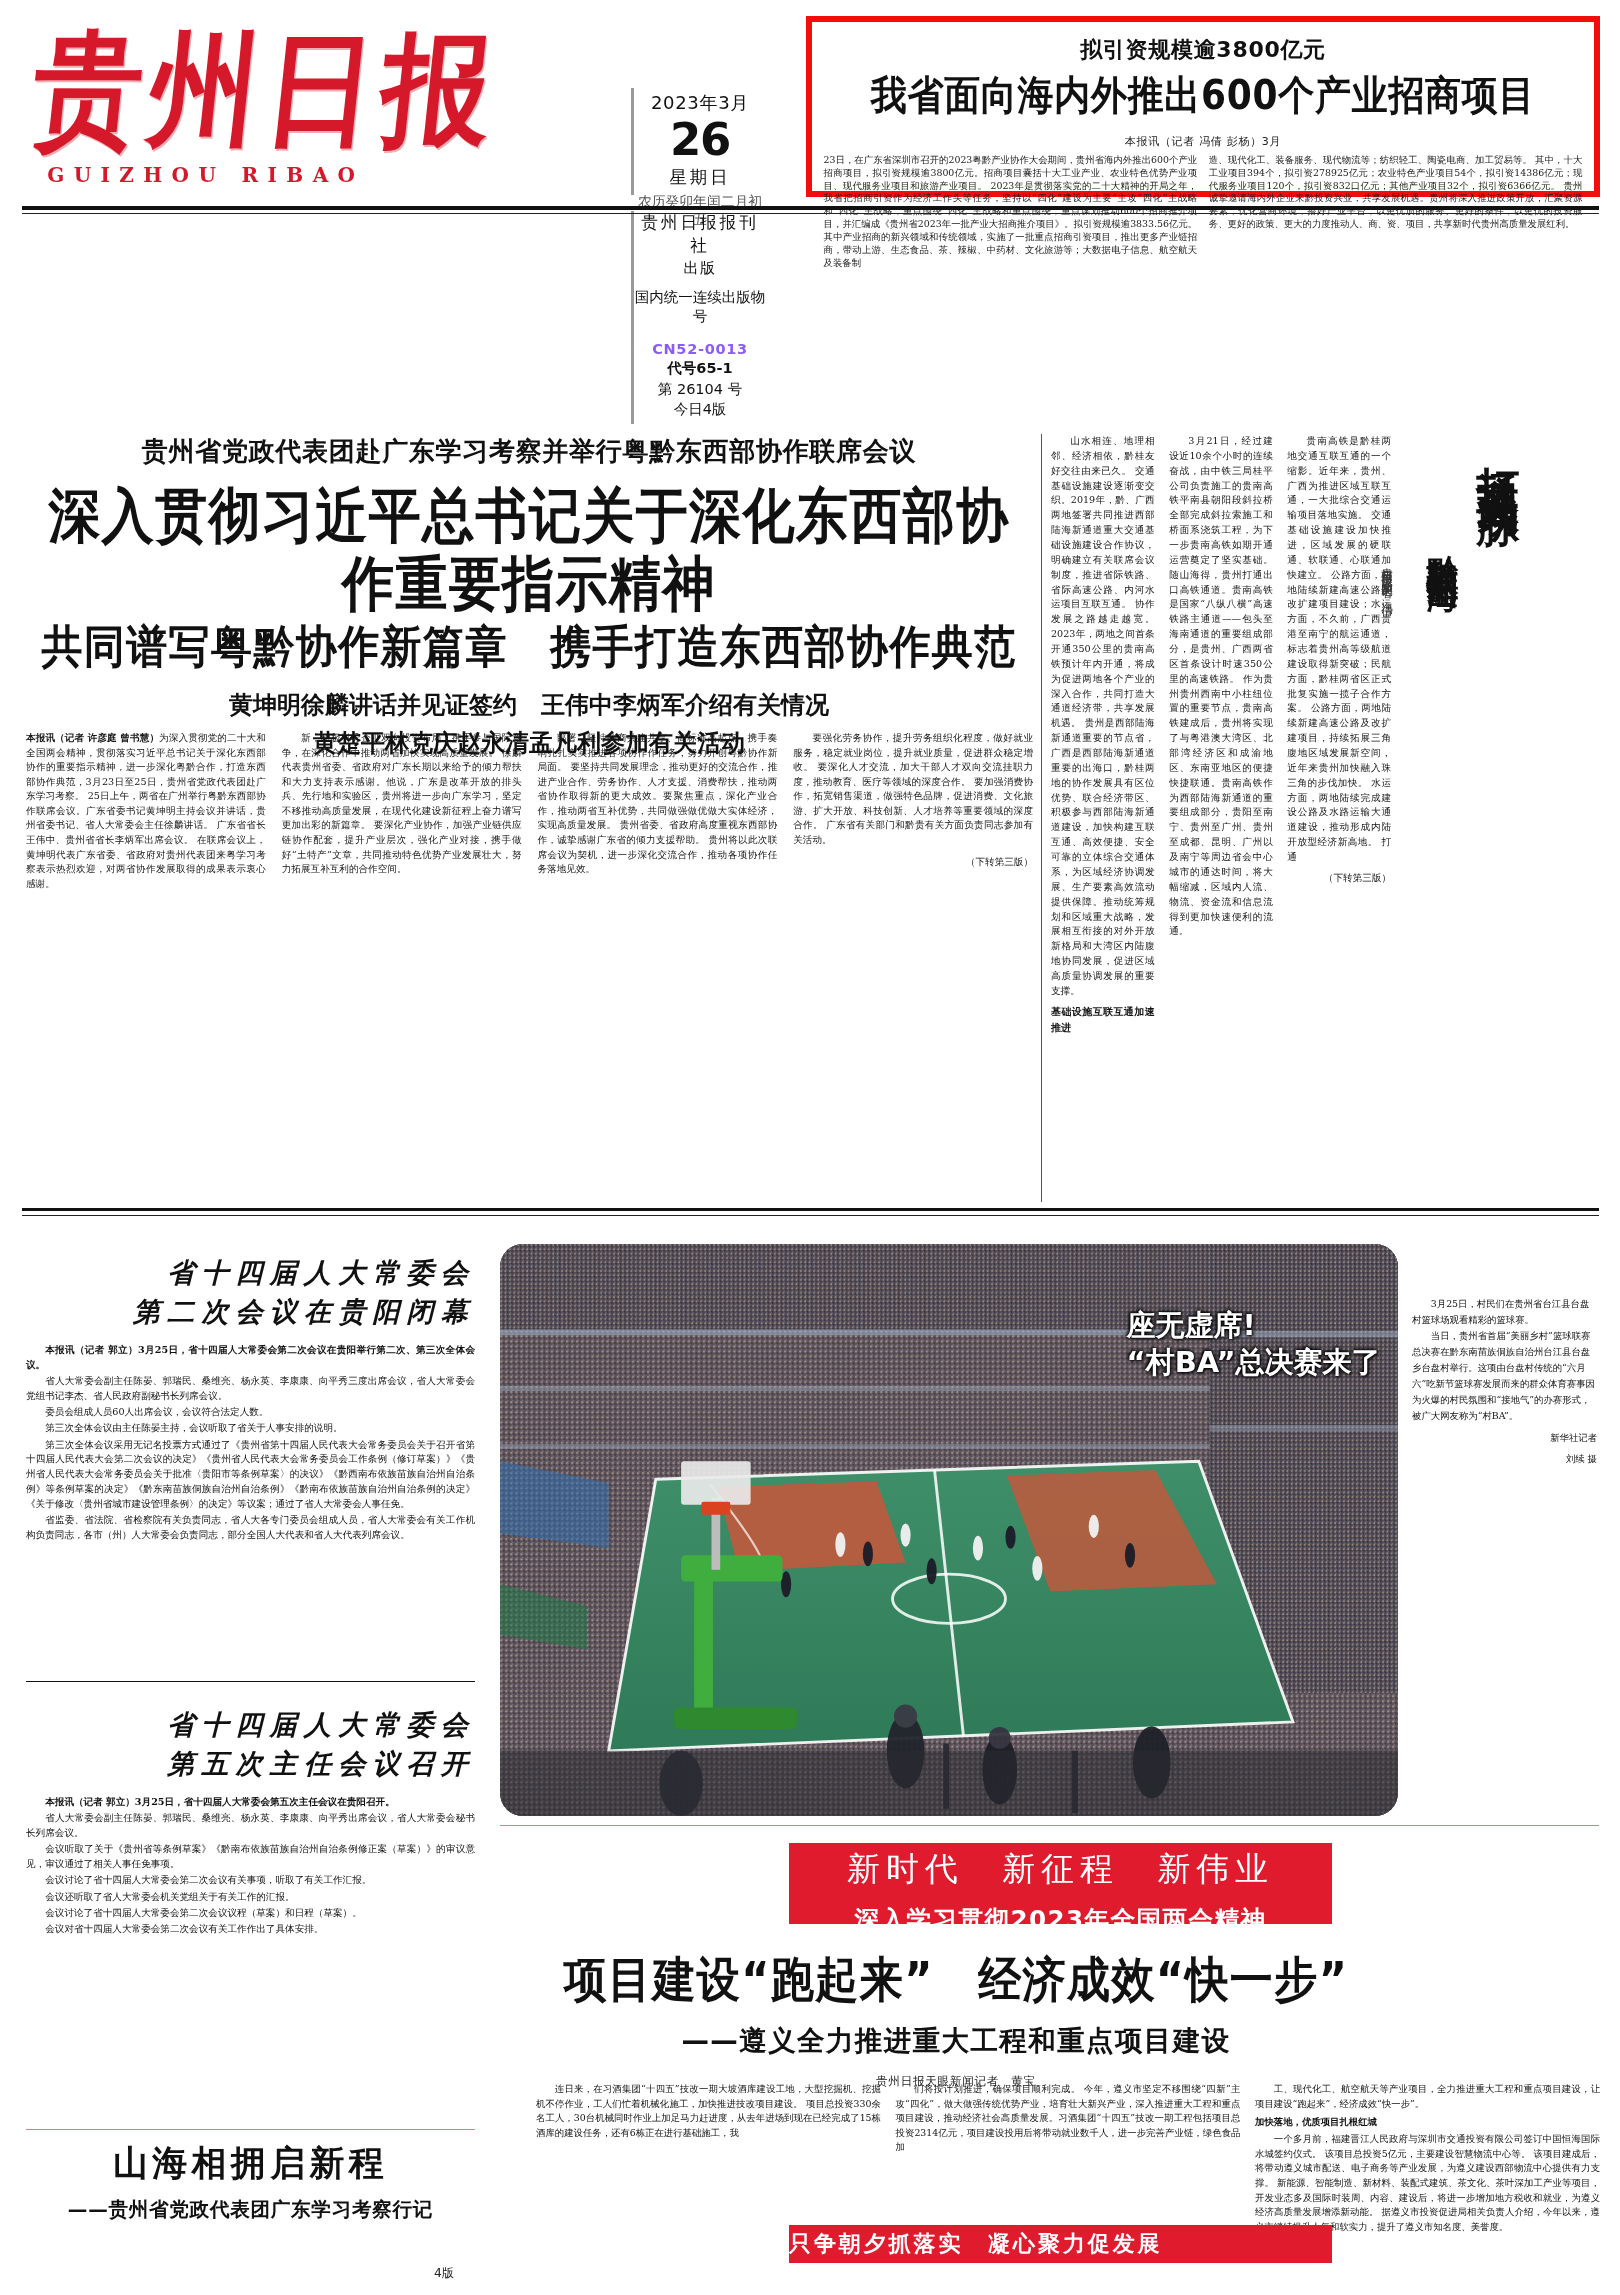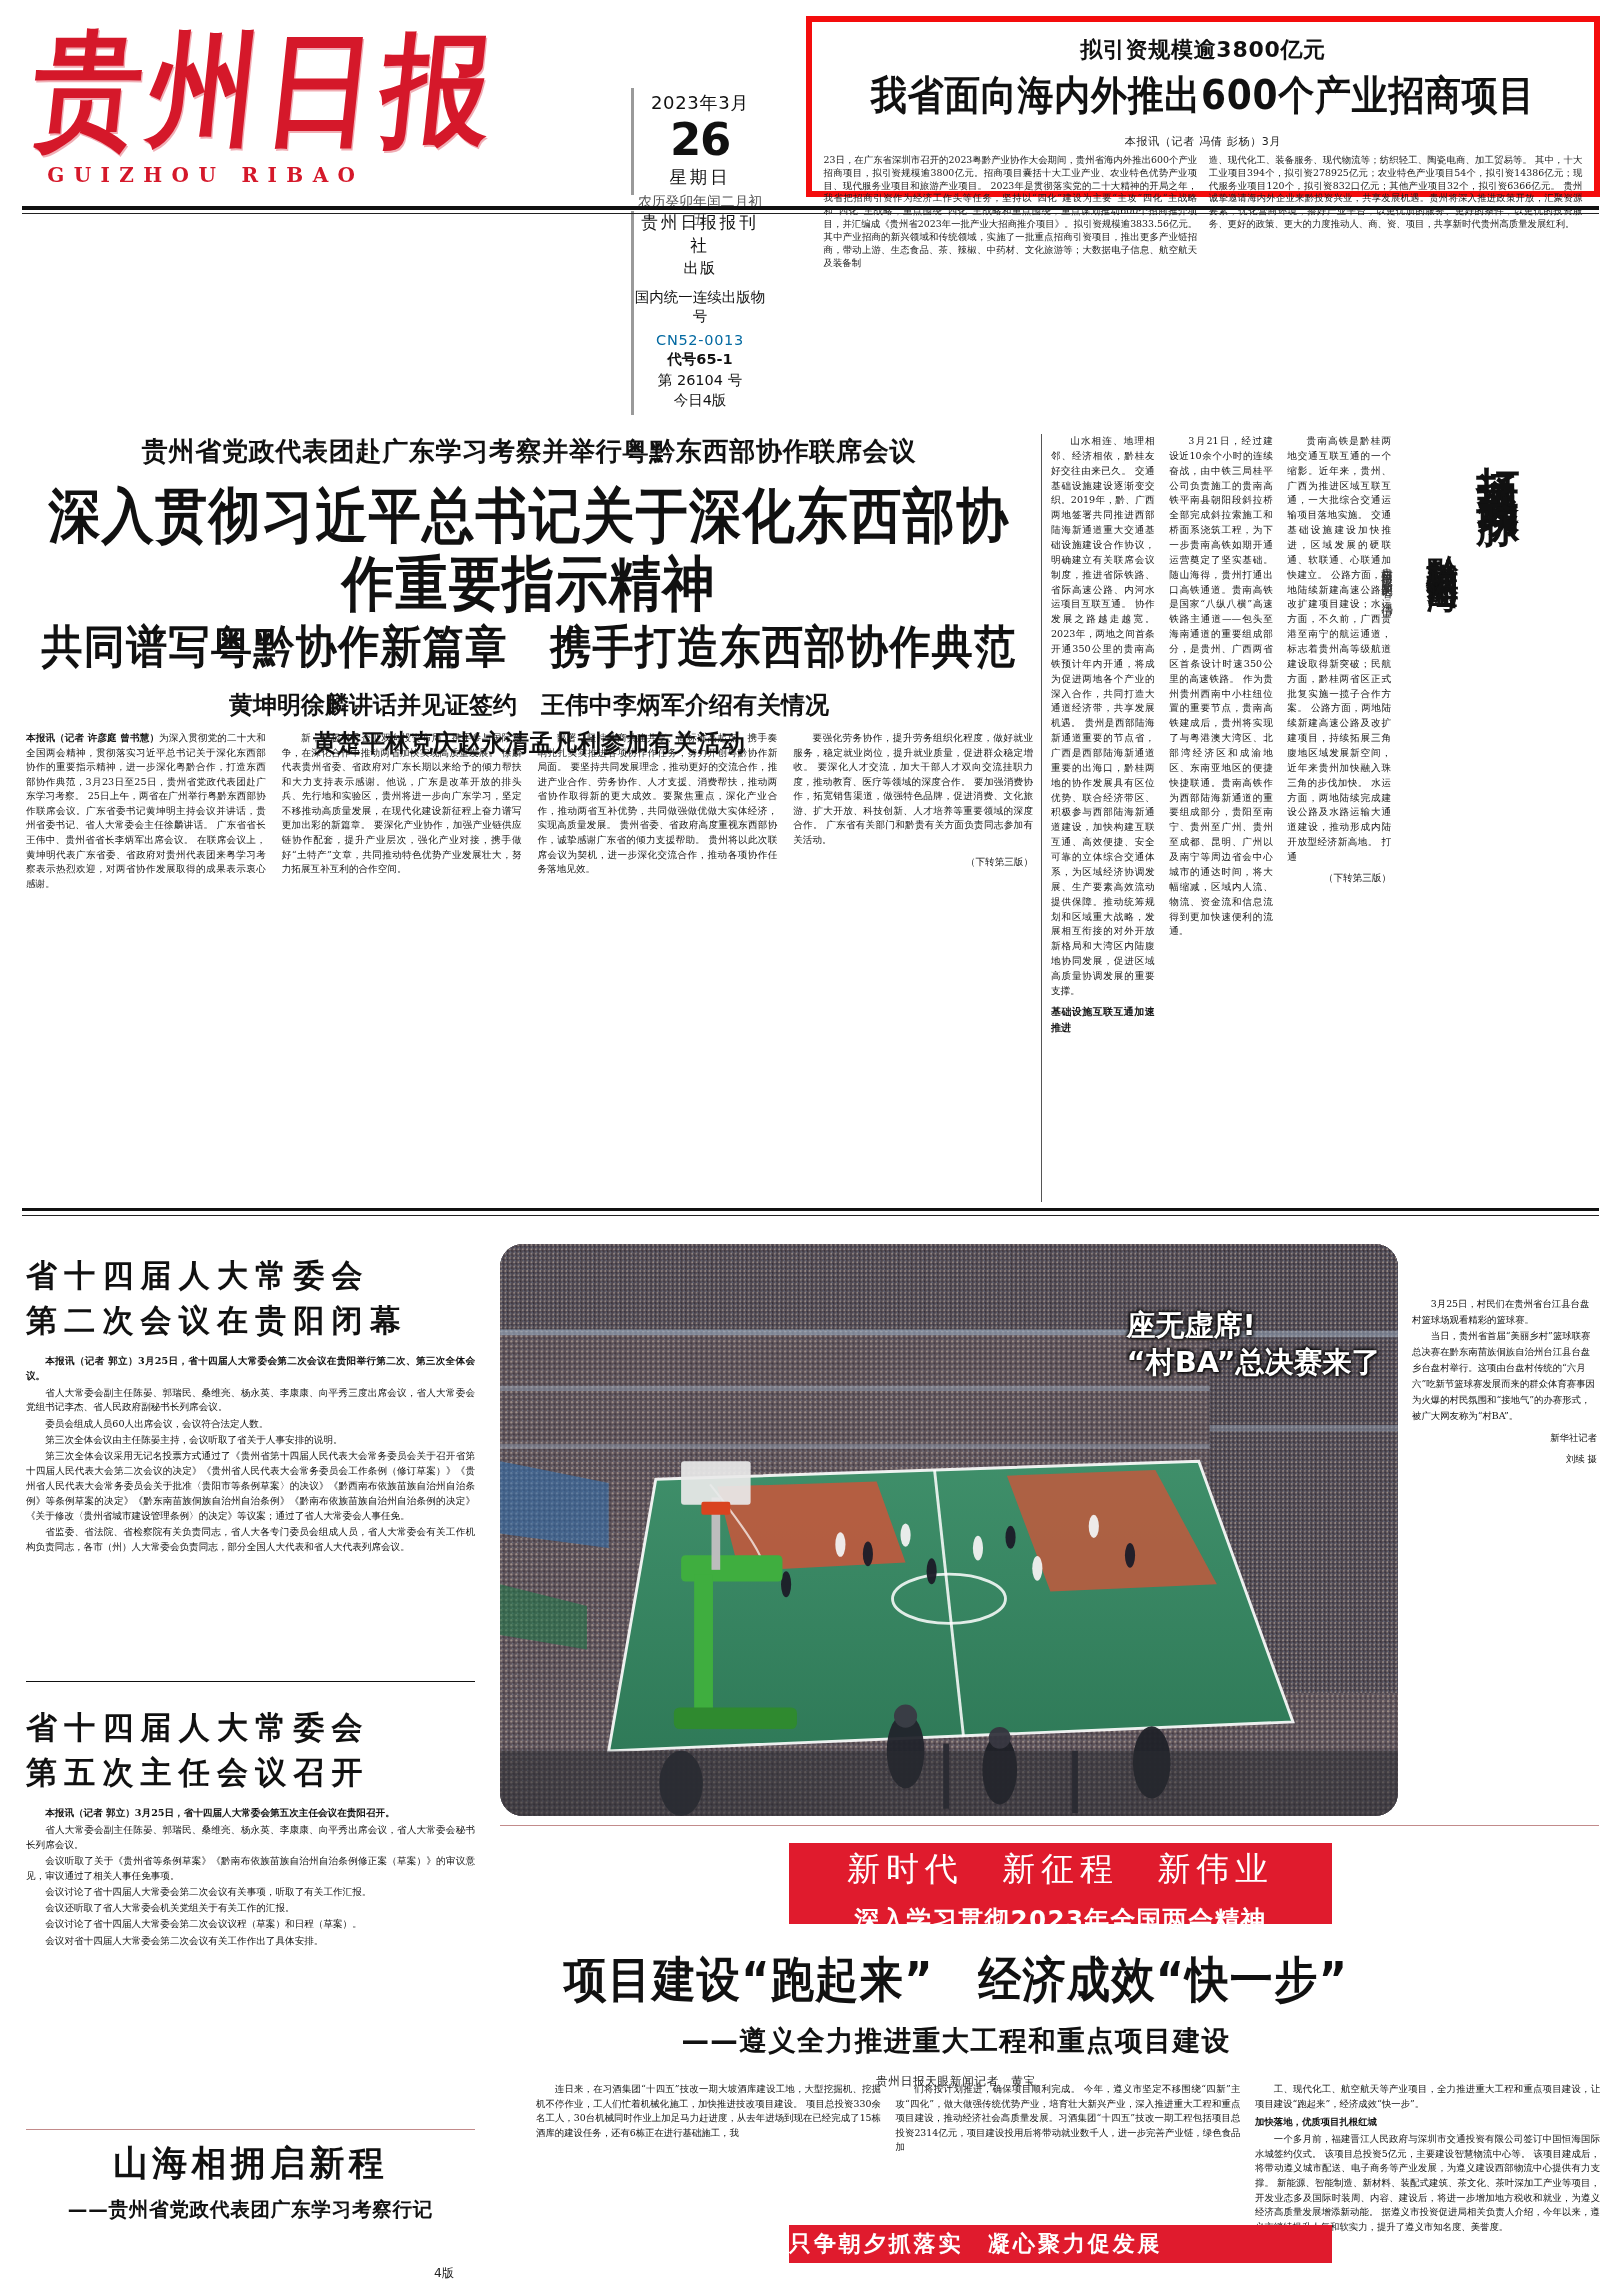--- a/index.html
+++ b/index.html
@@ -41,21 +41,21 @@
   .datebox .wk { font-size:17.4px; margin-top:1.4px; letter-spacing:2.9px; }
   .datebox .lunar { font-size:13.8px; color:#555; margin-top:3.6px; letter-spacing:0px; font-family:"DejaVu Serif","Liberation Serif",serif;}
 
   .pubinfo {
     position:absolute; left:631px; top:211px; width:135px;
     text-align:center; border-left:3.6px solid #9a9a9a; padding-bottom:4.3px;
   }
   .pubinfo .p1 { font-size:16.7px; letter-spacing:2.9px; font-family:"DejaVu Serif","Liberation Serif",serif; }
   .pubinfo .p2 { font-size:15px; margin-top:2.2px; letter-spacing:1.4px;}
   .pubinfo .p3 { font-size:14.5px; margin-top:9.4px; letter-spacing:0px;}
-  .pubinfo .p4 { font-size:14.5px; color:#0369a1; margin-top:6px; letter-spacing:0.7px;}
+  .pubinfo .p4 { font-size:14.5px; color:#8b5cf6; margin-top:15px; letter-spacing:0.7px;font-weight:bold;}
   .pubinfo .p5 { font-size:14.5px; margin-top:2.9px; font-weight:700;}
   .pubinfo .p6 { font-size:14.5px; margin-top:1.4px;}
   .pubinfo .p7 { font-size:14.5px; margin-top:1.4px;}
 
   
   .redbox {
     position:absolute; left:806px; top:16px; width:794px; height:181px;
     border:6.5px solid #f40d0d; background:#fff; padding:7.2px 11.6px 5.8px 11.6px;
   }
   .redbox .kicker {
@@ -133,22 +133,22 @@
   .vbyline {
     position:absolute; left:1379px; top:558px;
     writing-mode: vertical-rl; text-orientation: upright;
     font-size:11.6px; letter-spacing:2.2px; color:#333;
     font-family:"DejaVu Serif","Liberation Serif",serif;
   }
 
   
   .midleft { position:absolute; left:26px; top:1253px; width:449px; }
   .midhead {
-    font-size:31px; font-weight:700; letter-spacing:7.2px; text-align:left;
-    line-height:1.45; font-family:"DejaVu Serif","Liberation Serif",serif;
+    font-size:27px; font-weight:700; letter-spacing:7.2px; text-align:right;
+    line-height:1.45; font-family:"DejaVu Serif","Liberation Serif",serif;font-style:italic;
   }
   .midbody { margin-top:11.6px; font-size:9.6px; line-height:1.55; text-align:justify;
              font-family:"DejaVu Serif","Liberation Serif",serif; }
   .midbody p { text-indent:2em; margin-bottom:1.4px;}
 
   
   .photo { position:absolute; left:500px; top:1244px; width:898px; height:572px;
            overflow:hidden; background:#5b6b7a;border-radius:23px; }
   .photo svg { display:block; }
   .photo-cap {

